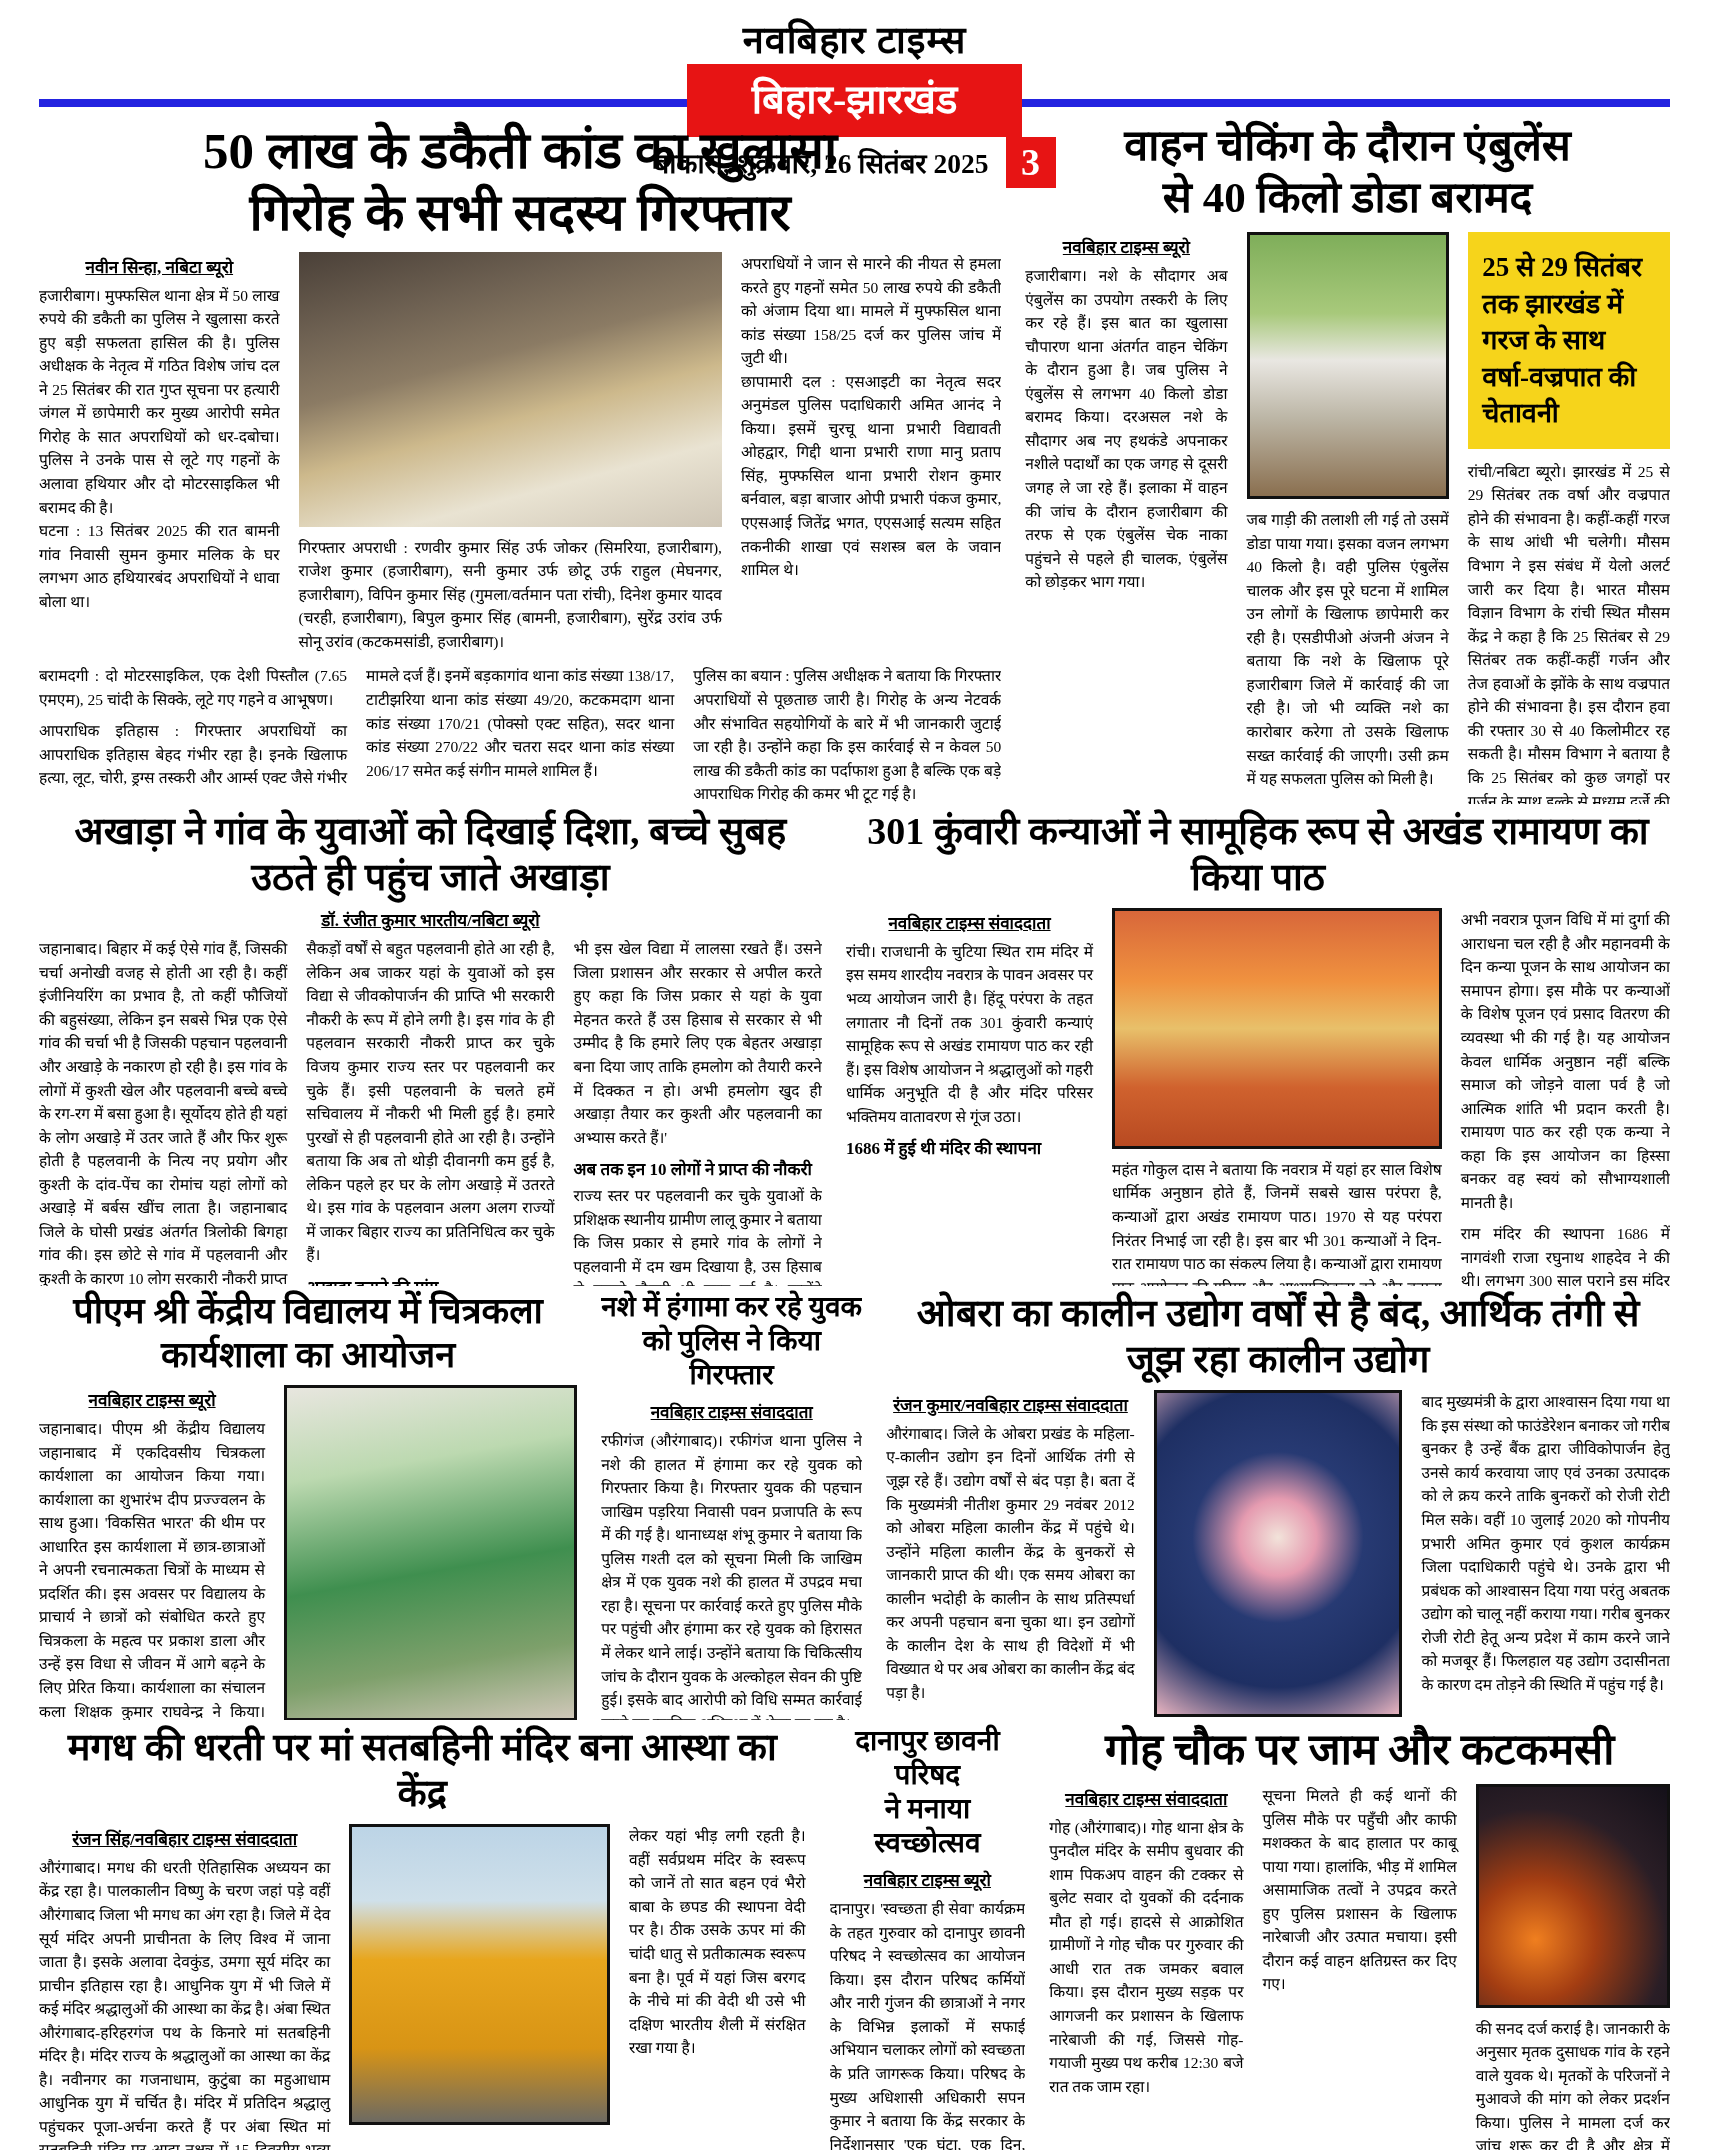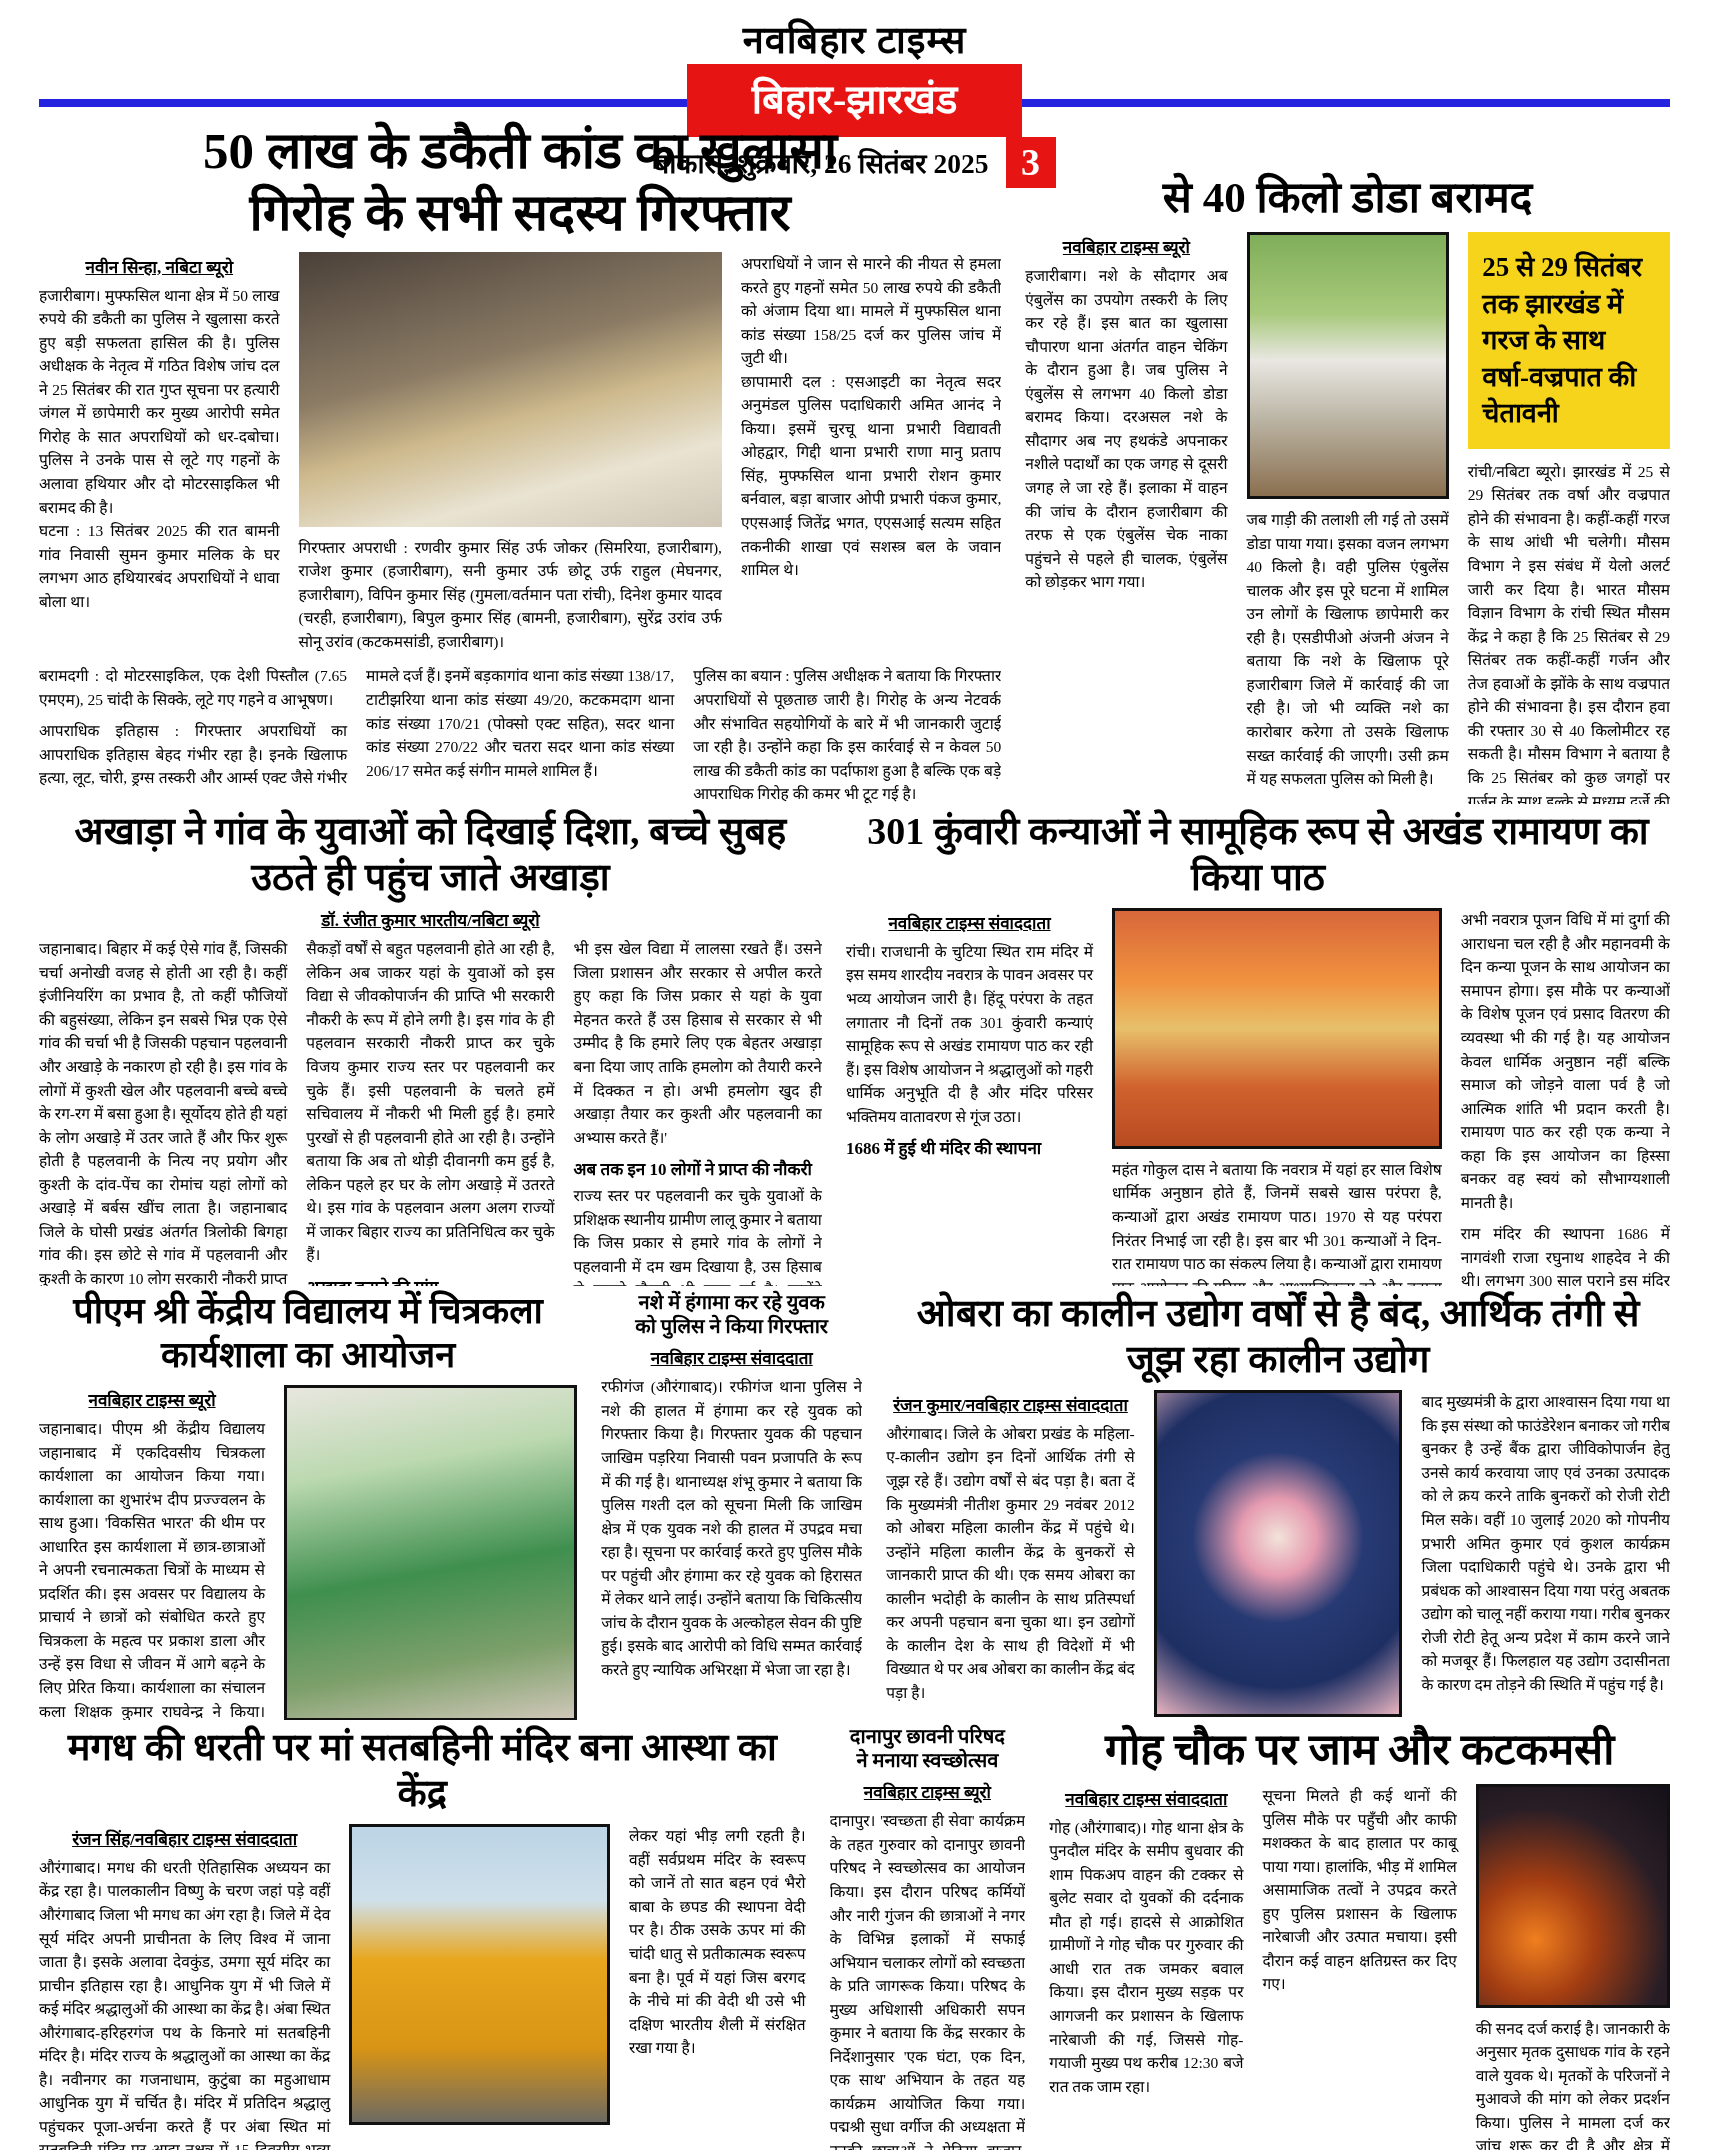--- a/index.html
+++ b/index.html
@@ -21,21 +21,21 @@
   .row1{height:688px;padding-top:8.6px;}
   .row2{height:482px;}
   .row3{height:434px;}
   .row4{height:447px;}
   article{overflow:hidden;}
   .hl{font-weight:bold;text-align:center;margin:4.3px 0 7.7px 0;line-height:1.22;}
   .hl-xl{font-size:51px;}
   .hl-lg{font-size:43px;}
   .hl-md{font-size:38px;}
   .hl-sm{font-size:36px;}
-  .hl-xs{font-size:20px;}
+  .hl-xs{font-size:28px;}
   .byline{font-size:17px;font-weight:bold;text-align:center;text-decoration:underline;
           margin:2.6px 0 6px 0;}
   .body{font-size:15.5px;line-height:1.52;text-align:justify;margin:0 0 7.7px 0;
         white-space:pre-line;}
   .subhd{font-size:17px;font-weight:bold;margin:2.6px 0 4.3px 0;}
   .trio{display:flex;gap:19px;}
   .tcol{flex:1;min-width:0;}
   .cols{column-gap:19px;margin-top:3.4px;}
   .c3{column-count:3;}
   
@@ -90,21 +90,21 @@
 छापामारी दल : एसआइटी का नेतृत्व सदर अनुमंडल पुलिस पदाधिकारी अमित आनंद ने किया। इसमें चुरचू थाना प्रभारी विद्यावती ओहद्वार, गिद्दी थाना प्रभारी राणा मानु प्रताप सिंह, मुफ्फसिल थाना प्रभारी रोशन कुमार बर्नवाल, बड़ा बाजार ओपी प्रभारी पंकज कुमार, एएसआई जितेंद्र भगत, एएसआई सत्यम सहित तकनीकी शाखा एवं सशस्त्र बल के जवान शामिल थे।</p>
       </div>
       <div class="cols c3">
         <p class="body">बरामदगी : दो मोटरसाइकिल, एक देशी पिस्तौल (7.65 एमएम), 25 चांदी के सिक्के, लूटे गए गहने व आभूषण।</p>
         <p class="body">आपराधिक इतिहास : गिरफ्तार अपराधियों का आपराधिक इतिहास बेहद गंभीर रहा है। इनके खिलाफ हत्या, लूट, चोरी, ड्रग्स तस्करी और आर्म्स एक्ट जैसे गंभीर मामले दर्ज हैं। इनमें बड़कागांव थाना कांड संख्या 138/17, टाटीझरिया थाना कांड संख्या 49/20, कटकमदाग थाना कांड संख्या 170/21 (पोक्सो एक्ट सहित), सदर थाना कांड संख्या 270/22 और चतरा सदर थाना कांड संख्या 206/17 समेत कई संगीन मामले शामिल हैं।</p>
         <p class="body">पुलिस का बयान : पुलिस अधीक्षक ने बताया कि गिरफ्तार अपराधियों से पूछताछ जारी है। गिरोह के अन्य नेटवर्क और संभावित सहयोगियों के बारे में भी जानकारी जुटाई जा रही है। उन्होंने कहा कि इस कार्रवाई से न केवल 50 लाख की डकैती कांड का पर्दाफाश हुआ है बल्कि एक बड़े आपराधिक गिरोह की कमर भी टूट गई है।</p>
       </div>
     </article>
 
     <article style="flex:1;">
-      <h2 class="hl hl-lg"><br><span>से 40 किलो डोडा बरामद</span></h2>
+      <h2 class="hl hl-lg"><span>वाहन चेकिंग के दौरान एंबुलेंस</span><br><span>से 40 किलो डोडा बरामद</span></h2>
       <div class="trio">
         <div class="tcol">
           <div class="byline">नवबिहार टाइम्स ब्यूरो</div>
           <p class="body">हजारीबाग। नशे के सौदागर अब एंबुलेंस का उपयोग तस्करी के लिए कर रहे हैं। इस बात का खुलासा चौपारण थाना अंतर्गत वाहन चेकिंग के दौरान हुआ है। जब पुलिस ने एंबुलेंस से लगभग 40 किलो डोडा बरामद किया। दरअसल नशे के सौदागर अब नए हथकंडे अपनाकर नशीले पदार्थों का एक जगह से दूसरी जगह ले जा रहे हैं। इलाका में वाहन की जांच के दौरान हजारीबाग की तरफ से एक एंबुलेंस चेक नाका पहुंचने से पहले ही चालक, एंबुलेंस को छोड़कर भाग गया।</p>
         </div>
         <div class="tcol">
           <div class="photo photo-ambulance"></div>
           <p class="body" style="margin-top:8.6px;">जब गाड़ी की तलाशी ली गई तो उसमें डोडा पाया गया। इसका वजन लगभग 40 किलो है। वही पुलिस एंबुलेंस चालक और इस पूरे घटना में शामिल उन लोगों के खिलाफ छापेमारी कर रही है। एसडीपीओ अंजनी अंजन ने बताया कि नशे के खिलाफ पूरे हजारीबाग जिले में कार्रवाई की जा रही है। जो भी व्यक्ति नशे का कारोबार करेगा तो उसके खिलाफ सख्त कार्रवाई की जाएगी। उसी क्रम में यह सफलता पुलिस को मिली है।</p>
         </div>
         <div class="tcol">

